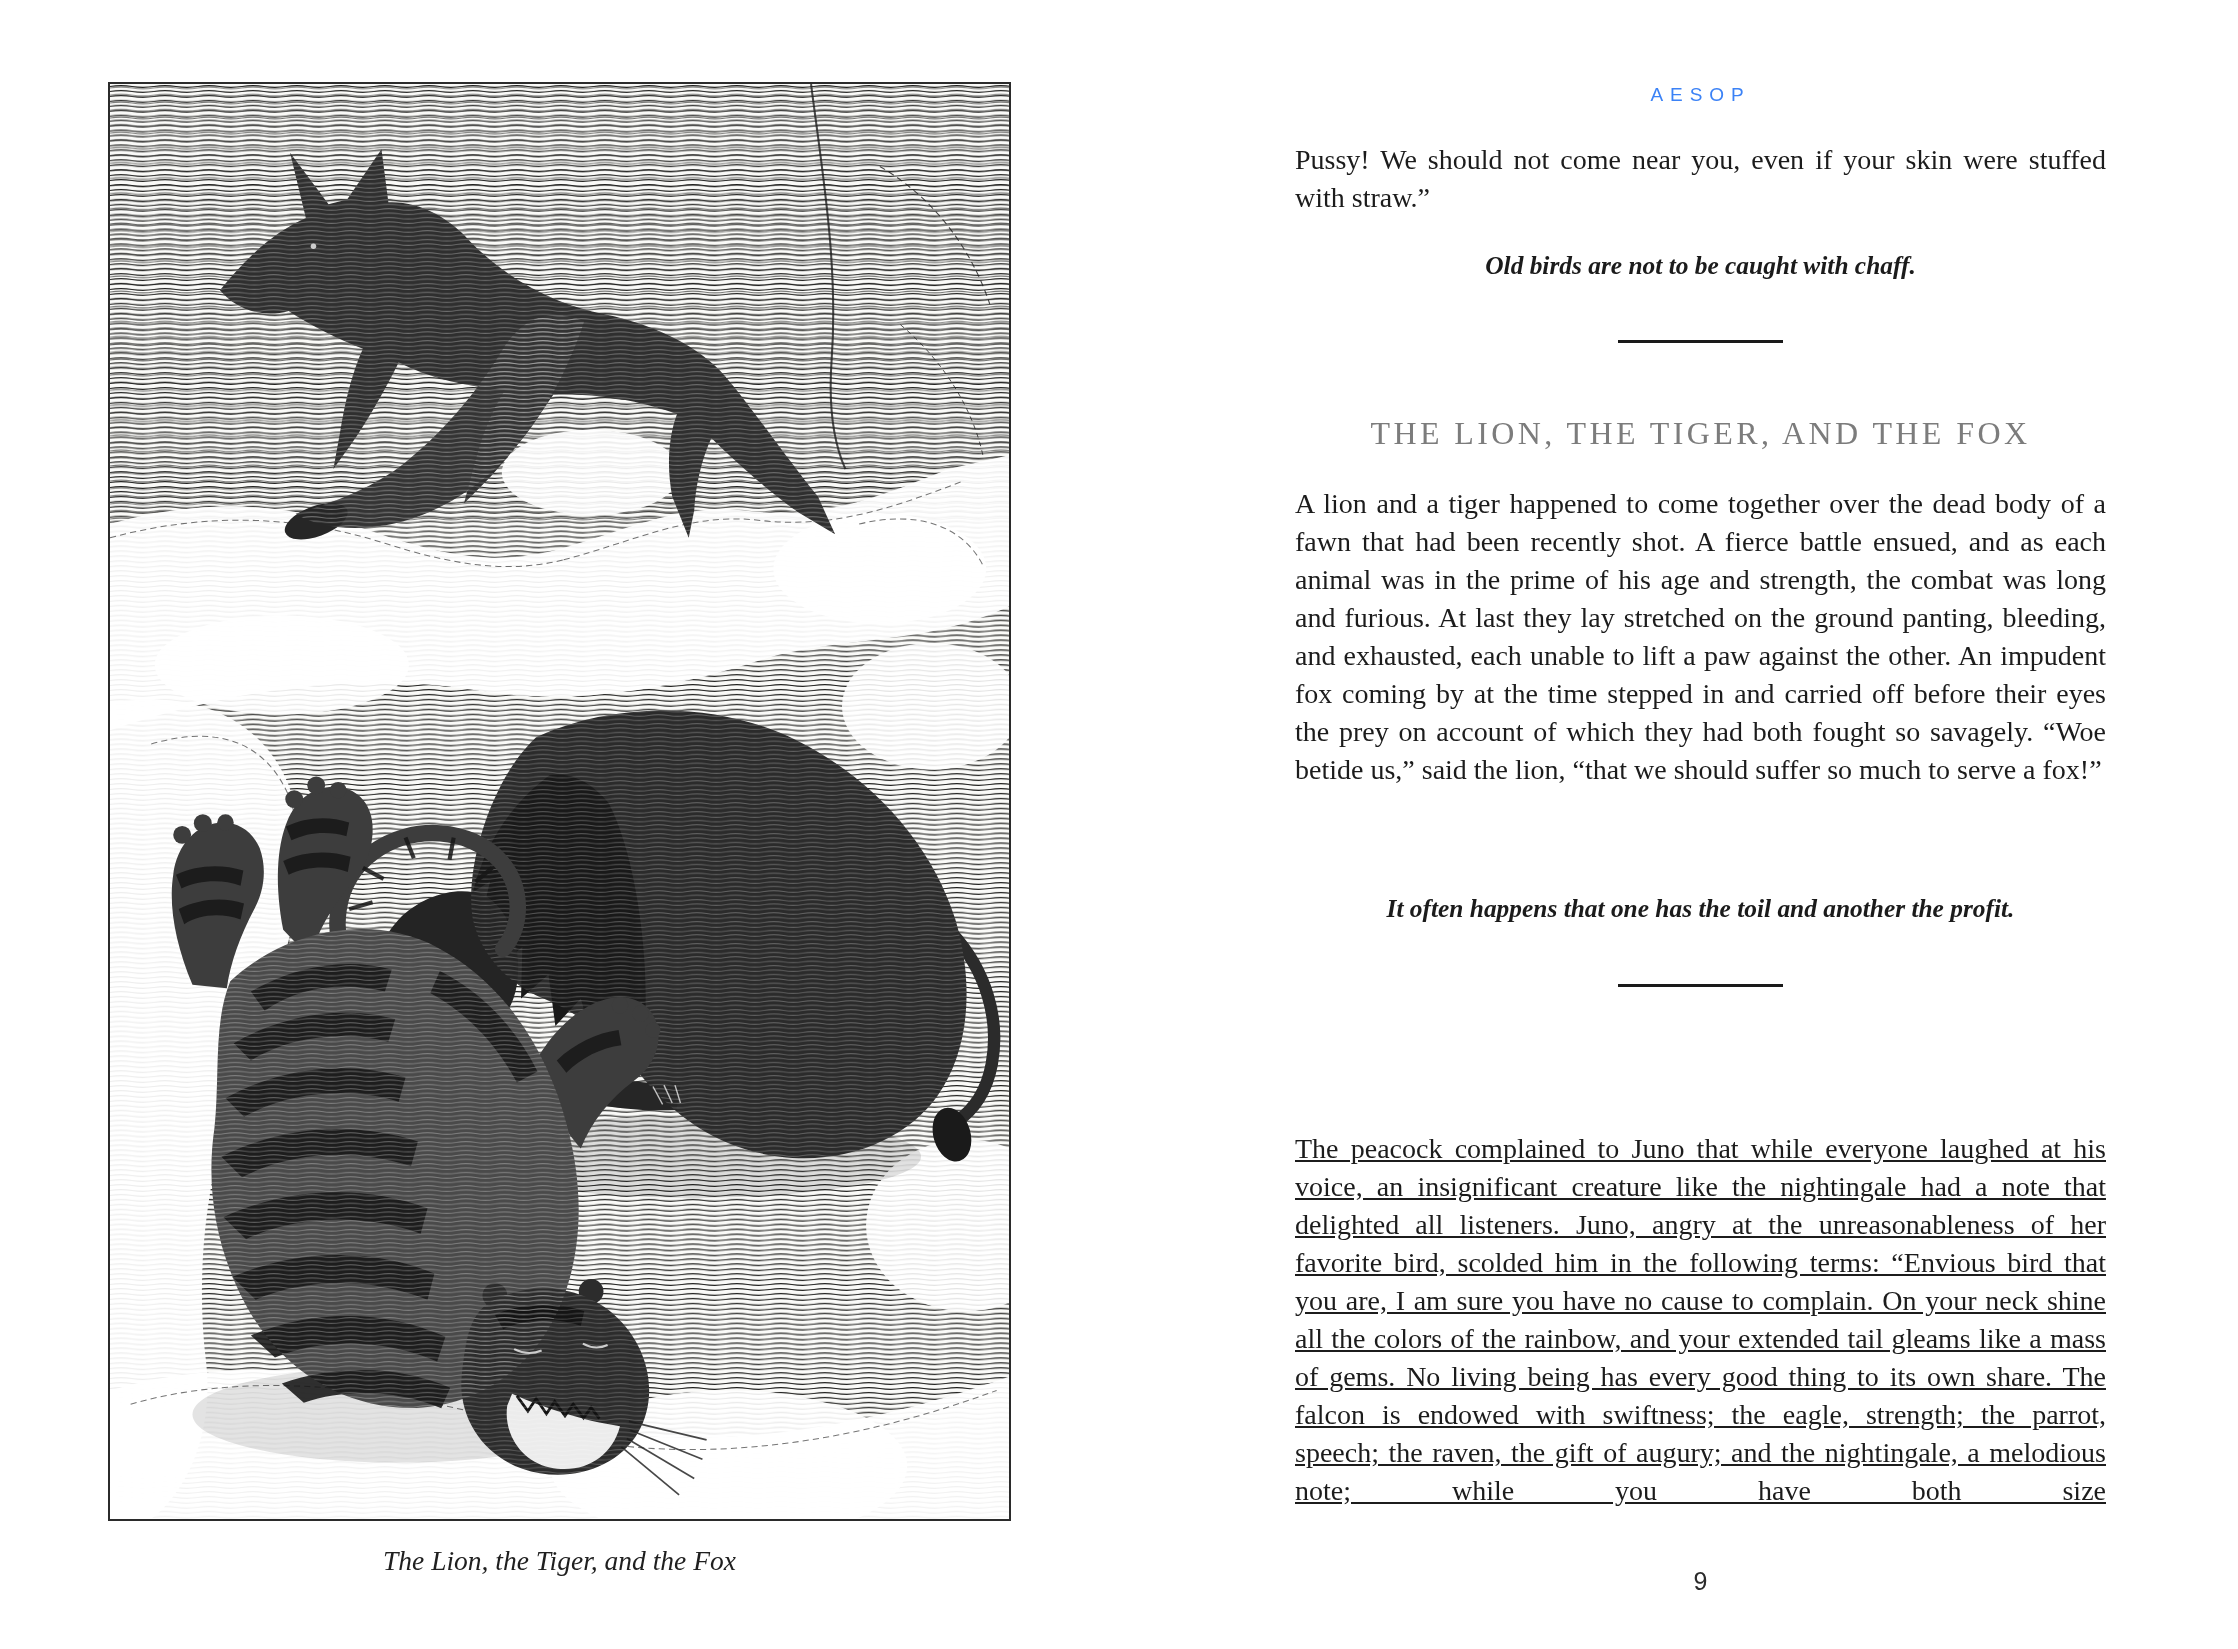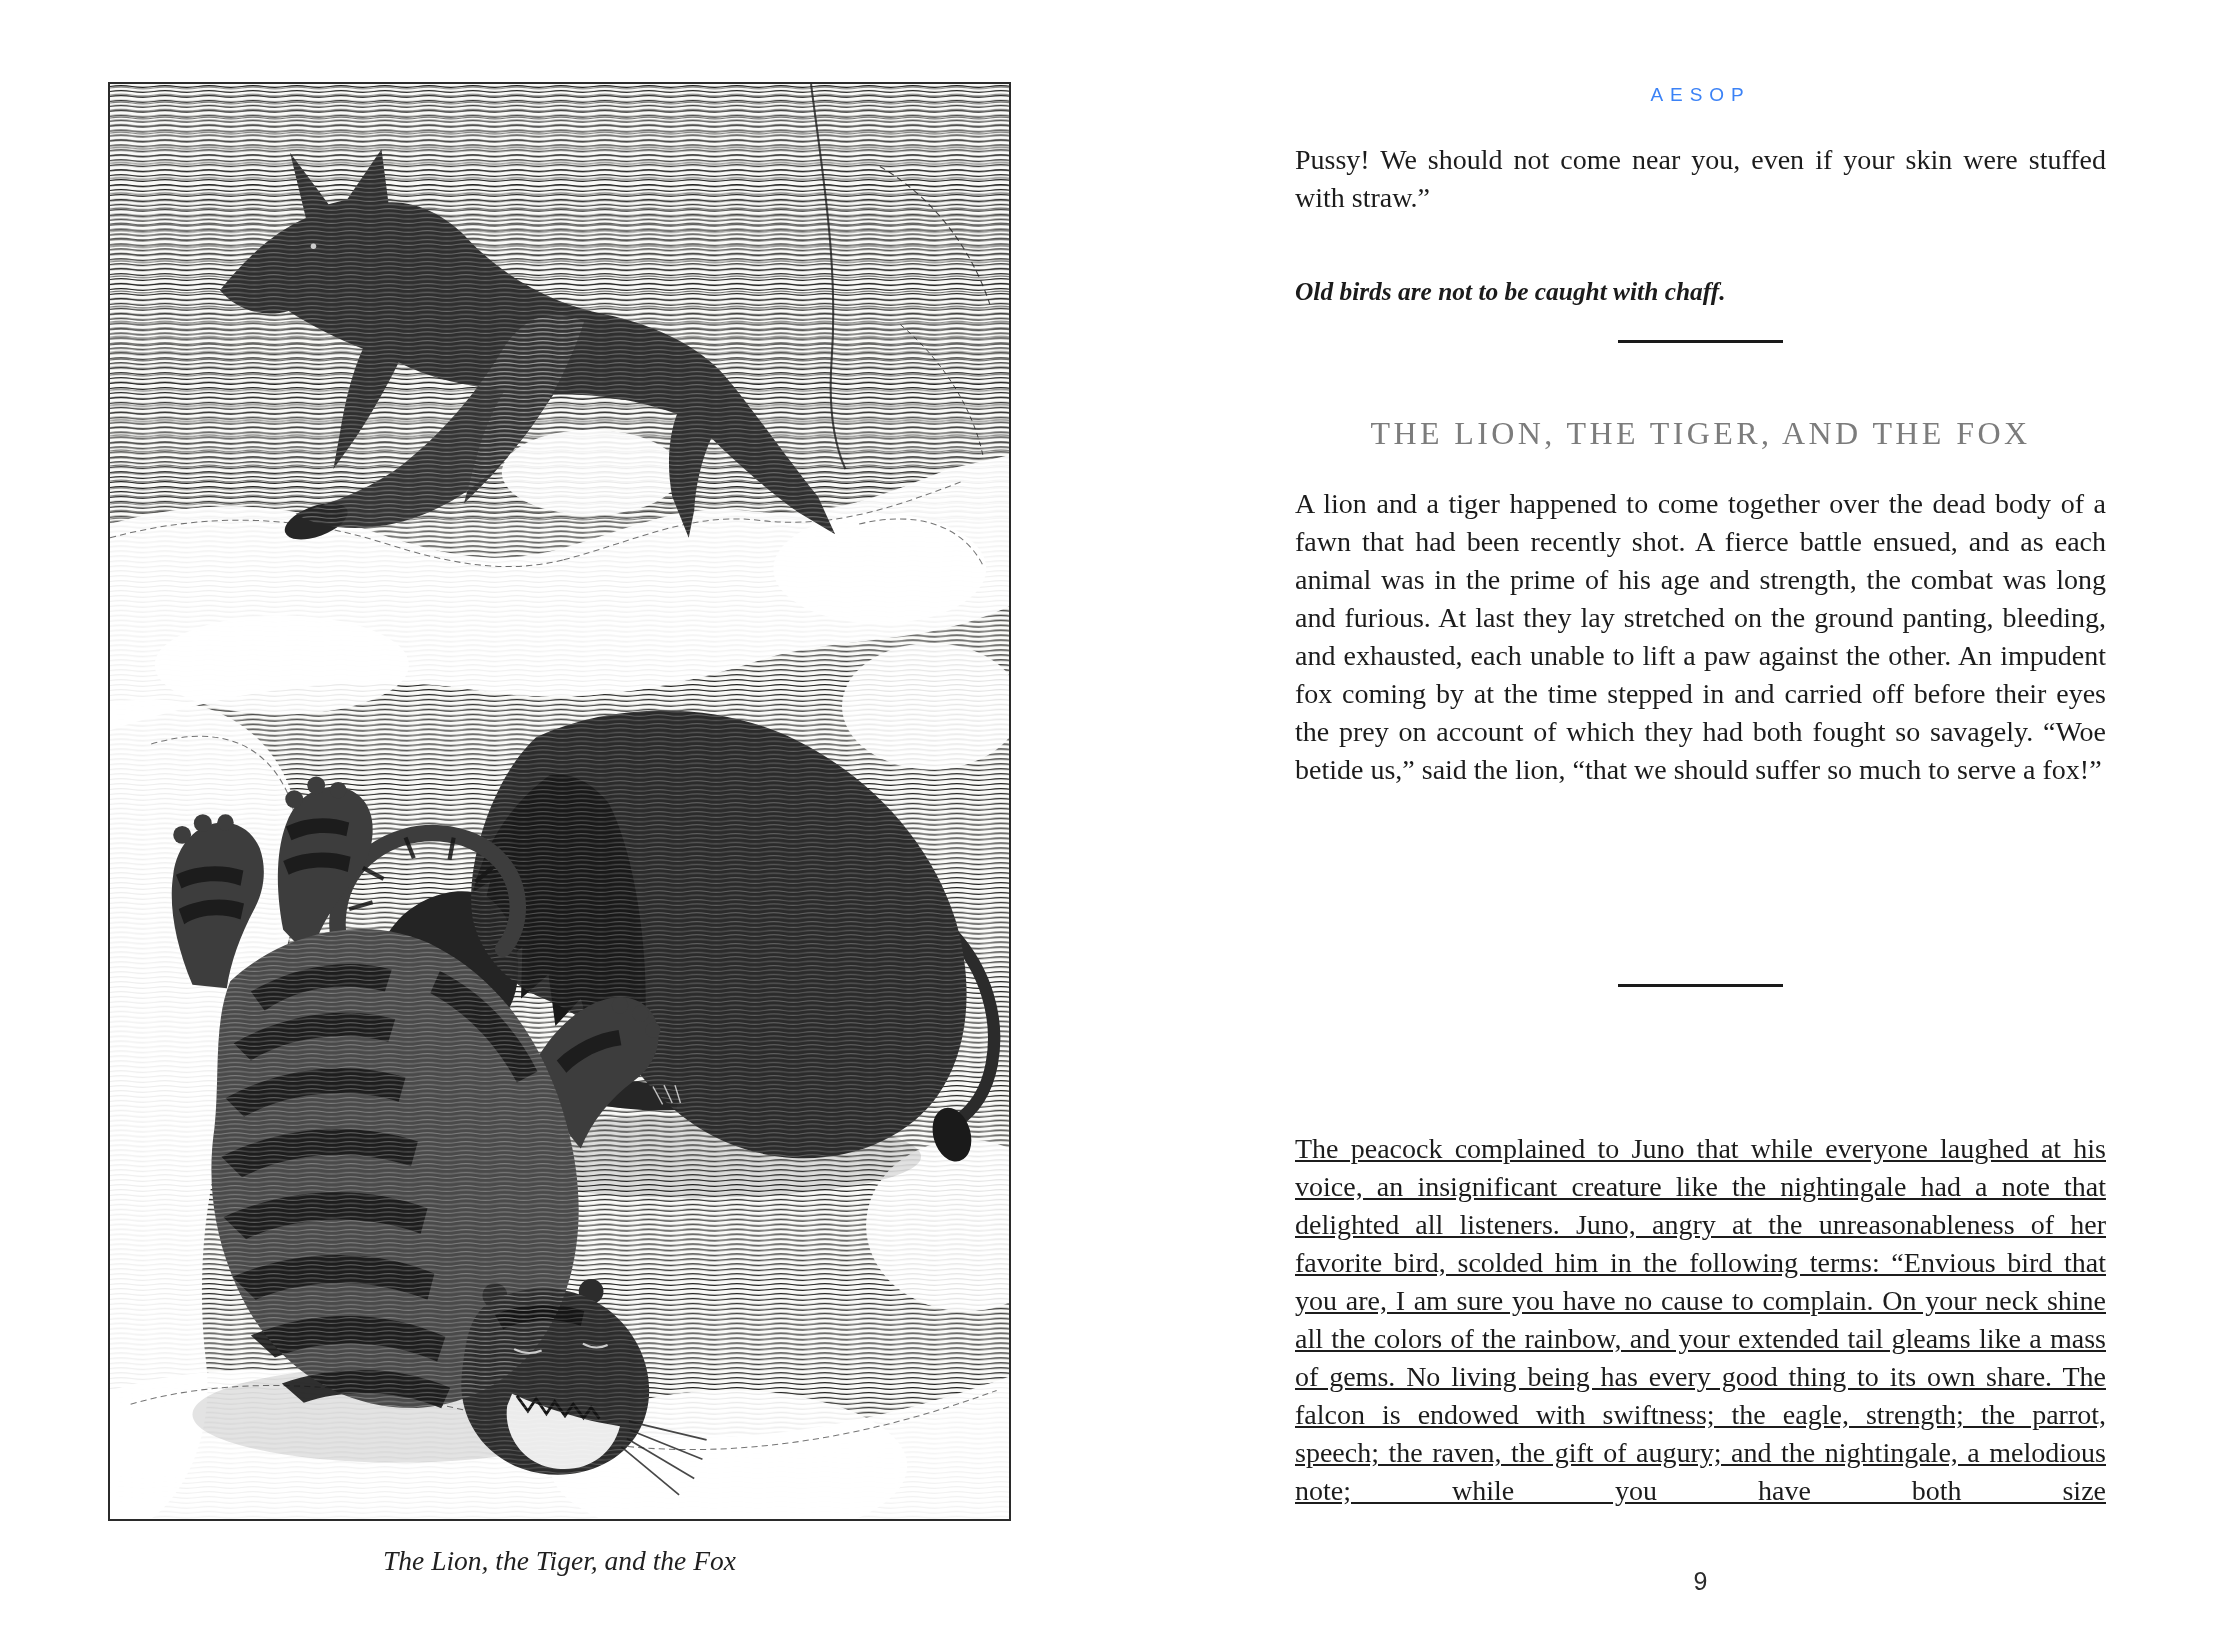--- a/index.html
+++ b/index.html
@@ -14,22 +14,22 @@
           font-style:italic;font-size:27.5px;line-height:33px;color:#1f1f1f;}
 
   
   .right-col{position:absolute;left:1295px;top:0;width:811px;height:1650px;}
   .running-header{position:absolute;top:84px;left:0;width:100%;text-align:center;
           font-family:"Liberation Sans",sans-serif;font-size:19px;letter-spacing:6.9px;
           color:#3b82f6;font-weight:500;}
   .body-par{position:absolute;left:0;width:811px;margin:0;
           font-size:28px;line-height:38px;text-align:justify;color:#1c1c1c;}
   .just-all{text-align-last:justify;text-decoration:underline;}
-  .moral{position:absolute;left:0;width:811px;text-align:left;
-          font-style:italic;font-weight:bold;font-size:25.4px;line-height:36px;color:#1b1b1b;margin-top:26px;}
+  .moral{position:absolute;left:0;width:811px;text-align:center;
+          font-style:italic;font-weight:bold;font-size:25.4px;line-height:36px;color:#1b1b1b;}
   .rule{position:absolute;left:323px;width:165px;height:2.7px;background:#1a1a1a;}
   .fable-title{position:absolute;left:0;width:811px;margin:0;text-align:center;
           font-weight:400;font-size:32px;line-height:43px;letter-spacing:3.4px;color:#7c7c7c;}
   .page-number{position:absolute;top:1567px;left:0;width:100%;text-align:center;
           font-family:"Liberation Sans",sans-serif;font-size:25px;color:#2b2b2b;}
 </style>
 </head>
 <body>
 
 <div class="spread">
@@ -221,20 +221,21 @@
     <p class="body-par" style="top:141px">Pussy! We should not come near you, even if your skin were stuffed with straw.”</p>
 
     <div class="moral" style="top:247px">Old birds are not to be caught with chaff.</div>
 
     <div class="rule" style="top:340px"></div>
 
     <h2 class="fable-title" style="top:412px">THE LION, THE TIGER, AND THE FOX</h2>
 
     <p class="body-par" style="top:485px">A lion and a tiger happened to come together over the dead body of a fawn that had been recently shot. A fierce battle ensued, and as each animal was in the prime of his age and strength, the combat was long and furious. At last they lay stretched on the ground panting, bleeding, and exhausted, each unable to lift a paw against the other. An impudent fox coming by at the time stepped in and carried off before their eyes the prey on account of which they had both fought so savagely. “Woe betide us,” said the lion, “that we should suffer so much to serve a fox!”</p>
 
+    <div class="moral" style="top:890px">It often happens that one has the toil and another the profit.</div>
 
     <div class="rule" style="top:984px"></div>
 
 
     <p class="body-par just-all" style="top:1130px">The peacock complained to Juno that while everyone laughed at his voice, an insignificant creature like the nightingale had a note that delighted all listeners. Juno, angry at the unreasonableness of her favorite bird, scolded him in the following terms: “Envious bird that you are, I am sure you have no cause to complain. On your neck shine all the colors of the rainbow, and your extended tail gleams like a mass of gems. No living being has every good thing to its own share. The falcon is endowed with swiftness; the eagle, strength; the parrot, speech; the raven, the gift of augury; and the nightingale, a melodious note; while you have both size</p>
 
     <div class="page-number">9</div>
   </div>
 </div>
 

